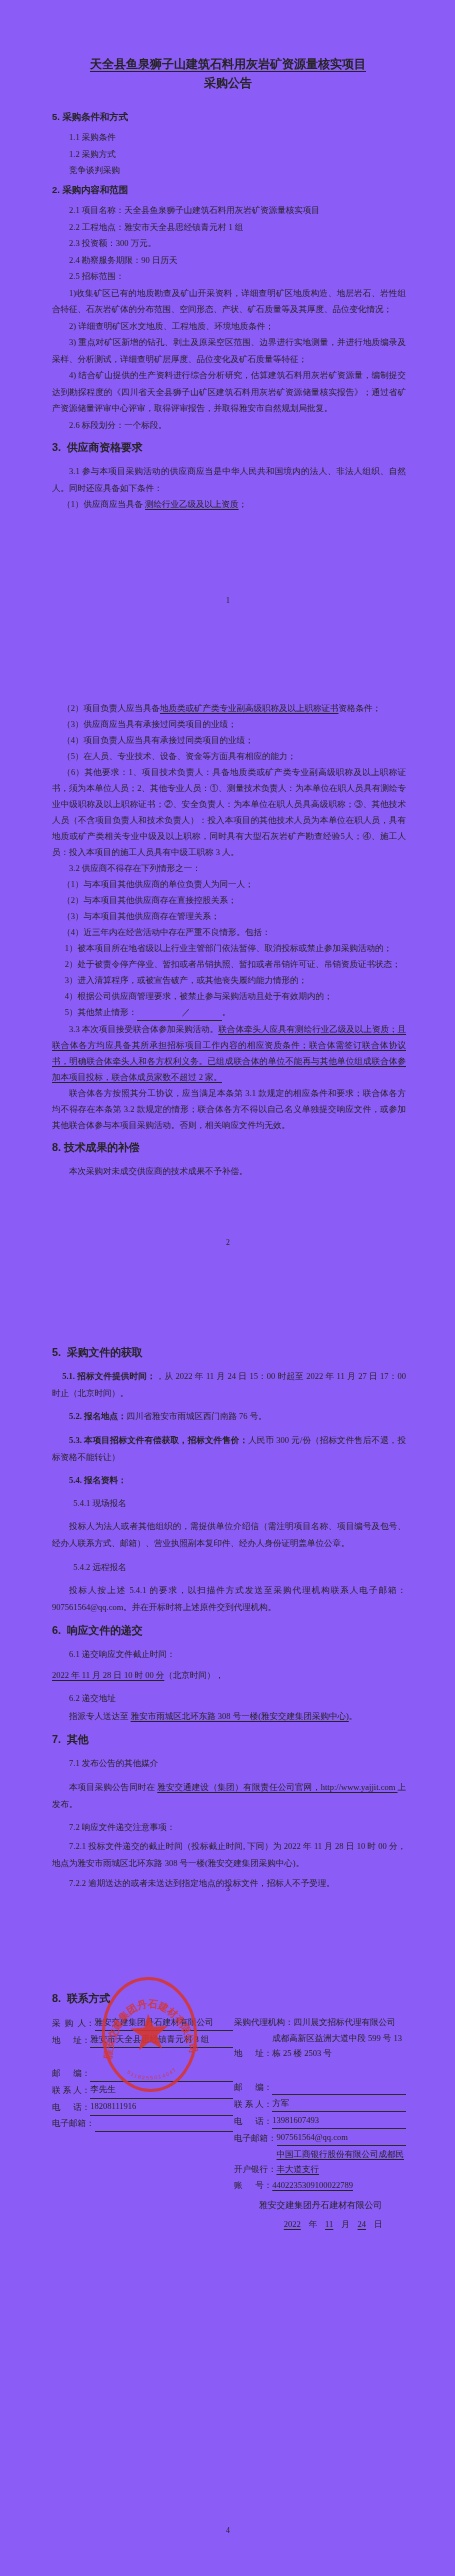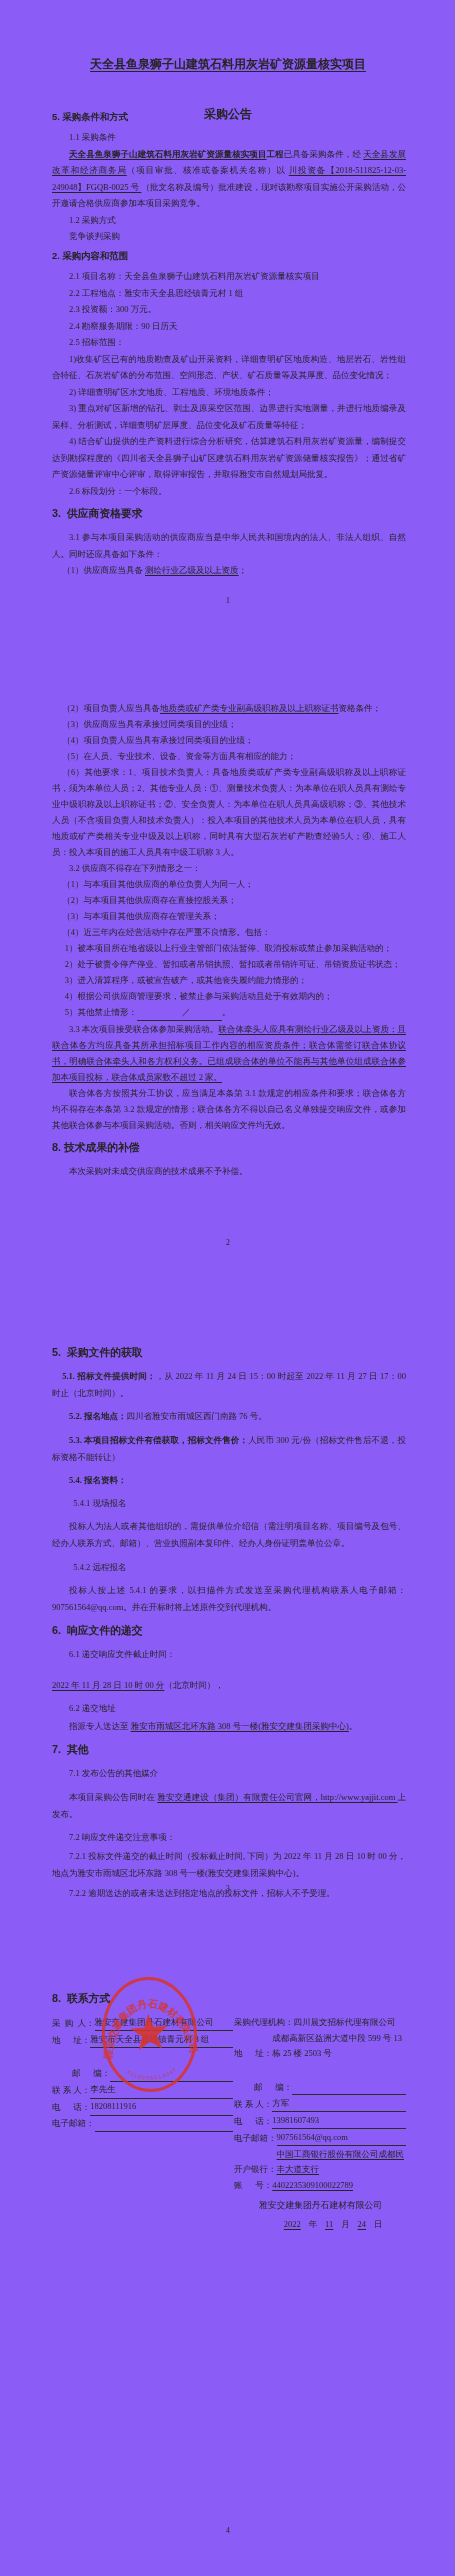--- a/index.html
+++ b/index.html
@@ -9,38 +9,38 @@
     font-family:"Liberation Serif","DejaVu Serif",serif; font-size:8.5px;
   }
   .grp { position:absolute; left:52px; width:354px; }
   .full { left:0; width:456px; text-align:center; }
   p { margin:0; line-height:16.5px; text-align:justify; }
   .g2 p { line-height:16px; }
   .g3 p { line-height:17px; margin:0 0 6.3px; }
   .hA { font-family:"Liberation Sans","DejaVu Sans",sans-serif; font-weight:bold; font-size:9.4px; margin:0 0 5.1px; white-space:pre-wrap; text-align:left; }
   .hB { font-family:"Liberation Sans","DejaVu Sans",sans-serif; font-weight:bold; font-size:10.8px; margin:8px 0 8px; white-space:pre-wrap; text-align:left; }
   .title1 { font-family:"Liberation Sans","DejaVu Sans",sans-serif; font-weight:bold; font-size:12px; line-height:19px; text-decoration:underline; text-underline-offset:2.8px; }
-  .title2 { font-family:"Liberation Sans","DejaVu Sans",sans-serif; font-weight:bold; font-size:12px; line-height:19px;margin-top:31px; }
+  .title2 { font-family:"Liberation Sans","DejaVu Sans",sans-serif; font-weight:bold; font-size:12px; line-height:19px; }
   .i2 { text-indent:2em; }
   .i25 { text-indent:2.5em; }
   .i1 { text-indent:1.2em; }
   .i15 { text-indent:1.5em; }
   .b { font-weight:bold; }
   .u { text-decoration:underline; text-underline-offset:2.3px; text-decoration-thickness:0.6px; }
   .pgnum { font-size:7.7px; line-height:10.3px; }
   .bl-mid { display:inline-block; width:85px; border-bottom:0.6px solid #2c2b29; text-align:center; }
   
   .contact-cols { display:flex; gap:1px; margin-top:9px; text-align:left; }
   .ccol-l { flex:0 0 181px; }
   .ccol-r { flex:1; }
   .crow { display:flex; align-items:flex-end; line-height:15.4px; margin-bottom:0.6px; }
   .clabel { white-space:pre; flex:0 0 auto; }
   .cval { flex:1; }
   .fill { border-bottom:0.7px solid #2c2b29; }
-  .mtgap { margin-top:18px;margin-left:20px; }
+  .mtgap { margin-top:18px; }
   .sig-co { position:absolute; left:207px; top:208px; font-size:8.8px; white-space:nowrap; }
   .sig-date { position:absolute; left:225px; top:227px; white-space:nowrap; }
   .dnum { padding:0 6.8px; }
   .dsep { padding:0 1.1px; }
   
   .stamp { position:absolute; left:100px; top:1968px; width:99px; height:133px; opacity:.87; transform:rotate(-4deg); }
   .stamp text { font-family:"Liberation Sans","DejaVu Sans",sans-serif; fill:#d7352b; }
 </style>
 </head>
 <body>
@@ -48,21 +48,20 @@
 <div class="doc">
 
   <div class="grp full" style="top:55px;">
     <div class="title1">天全县鱼泉狮子山建筑石料用灰岩矿资源量核实项目</div>
     <div class="title2">采购公告</div>
   </div>
 
   <div class="grp g1" style="top:111px;">
     <div class="hA">5. 采购条件和方式</div>
     <p class="i2">1.1 采购条件</p>
-    <p class="i2"><span class="b u">天全县鱼泉狮子山建筑石料用灰岩矿资源量核实项目</span><span class="b">工程</span><span>已具备采购条件，经 </span><span class="u">天全县发展改革和经济商务局</span><span>（项目审批、核准或备案机关名称）以 </span><span class="u">川投资备【2018-511825-12-03-249048】FGQB-0025 号 </span><span>（批文名称及编号）批准建设，现对该勘察项目实施公开采购活动，公开邀请合格供应商参加本项目采购竞争。</span></p>
     <p class="i2">1.2 采购方式</p>
     <p class="i2">竞争谈判采购</p>
     <div class="hA" style="margin-top:5.7px;">2. 采购内容和范围</div>
     <p class="i2">2.1 项目名称：天全县鱼泉狮子山建筑石料用灰岩矿资源量核实项目</p>
     <p class="i2">2.2 工程地点：雅安市天全县思经镇青元村 1 组</p>
     <p class="i2">2.3 投资额：300 万元。</p>
     <p class="i2">2.4 勘察服务期限：90 日历天</p>
     <p class="i2">2.5 招标范围：</p>
     <p class="i2">1)收集矿区已有的地质勘查及矿山开采资料，详细查明矿区地质构造、地层岩石、岩性组合特征、石灰岩矿体的分布范围、空间形态、产状、矿石质量等及其厚度、品位变化情况；</p>
     <p class="i2">2) 详细查明矿区水文地质、工程地质、环境地质条件；</p>
@@ -104,21 +103,21 @@
     <div class="hB" style="margin-top:0;">5.  采购文件的获取</div>
     <p class="i1"><span class="b">5.1. 招标文件提供时间：</span><span>，从 2022 年 11 月 24 日 15：00 时起至 2022 年 11 月 27 日 17：00 时止（北京时间）。</span></p>
     <p class="i2"><span class="b">5.2. 报名地点：</span><span>四川省雅安市雨城区西门南路 76 号。</span></p>
     <p class="i2"><span class="b">5.3. 本项目招标文件有偿获取，招标文件售价：</span><span>人民币 300 元/份（招标文件售后不退，投标资格不能转让）</span></p>
     <p class="i2 b">5.4. 报名资料：</p>
     <p class="i25">5.4.1 现场报名</p>
     <p class="i2">投标人为法人或者其他组织的，需提供单位介绍信（需注明项目名称、项目编号及包号、经办人联系方式、邮箱）、营业执照副本复印件、经办人身份证明盖单位公章。</p>
     <p class="i25">5.4.2 远程报名</p>
     <p class="i2">投标人按上述 5.4.1 的要求，以扫描件方式发送至采购代理机构联系人电子邮箱：907561564@qq.com。并在开标时将上述原件交到代理机构。</p>
     <div class="hB">6.  响应文件的递交</div>
-    <p class="i2" style="margin-bottom:14px;">6.1 递交响应文件截止时间：</p>
+    <p class="i2" style="margin-bottom:4px;">6.1 递交响应文件截止时间：</p>
     <p><span class="u">2022 年 11 月 28 日 10 时 00 分</span><span>（北京时间），</span></p>
     <p class="i2" style="margin-bottom:1.1px;">6.2 递交地址</p>
     <p class="i2"><span>指派专人送达至 </span><span class="u">雅安市雨城区北环东路 308 号一楼(雅安交建集团采购中心)</span><span>。</span></p>
     <div class="hB">7.  其他</div>
     <p class="i2">7.1 发布公告的其他媒介</p>
     <p class="i2"><span>本项目采购公告同时在 </span><span class="u">雅安交通建设（集团）有限责任公司官网，http://www.yajjit.com </span><span>上发布。</span></p>
     <p class="i2" style="margin-bottom:2.3px;">7.2 响应文件递交注意事项：</p>
     <p class="i2" style="margin-bottom:2.3px;">7.2.1 投标文件递交的截止时间（投标截止时间, 下同）为 2022 年 11 月 28 日 10 时 00 分，地点为雅安市雨城区北环东路 308 号一楼(雅安交建集团采购中心)。</p>
     <p class="i2">7.2.2 逾期送达的或者未送达到指定地点的投标文件，招标人不予受理。</p>
   </div>

